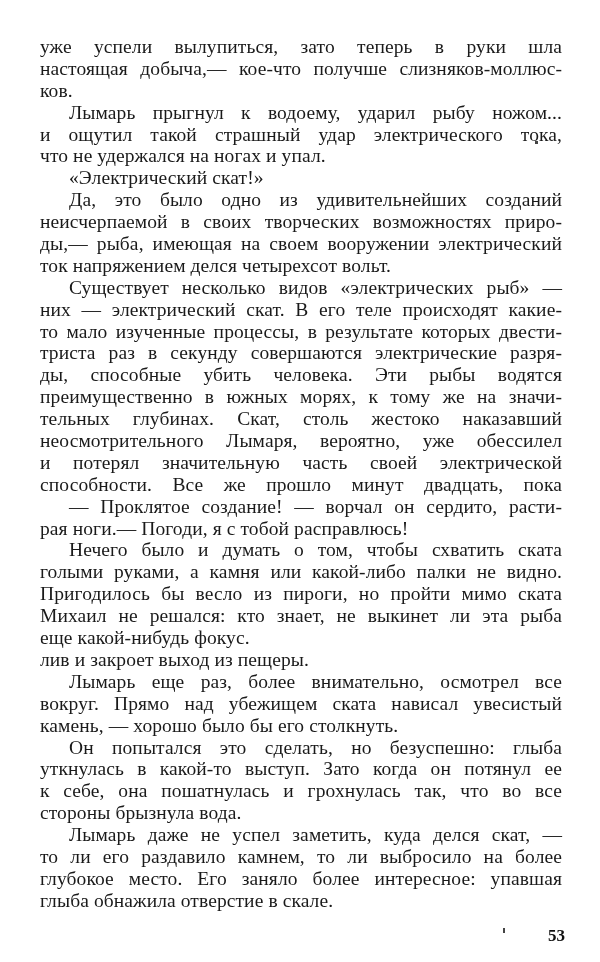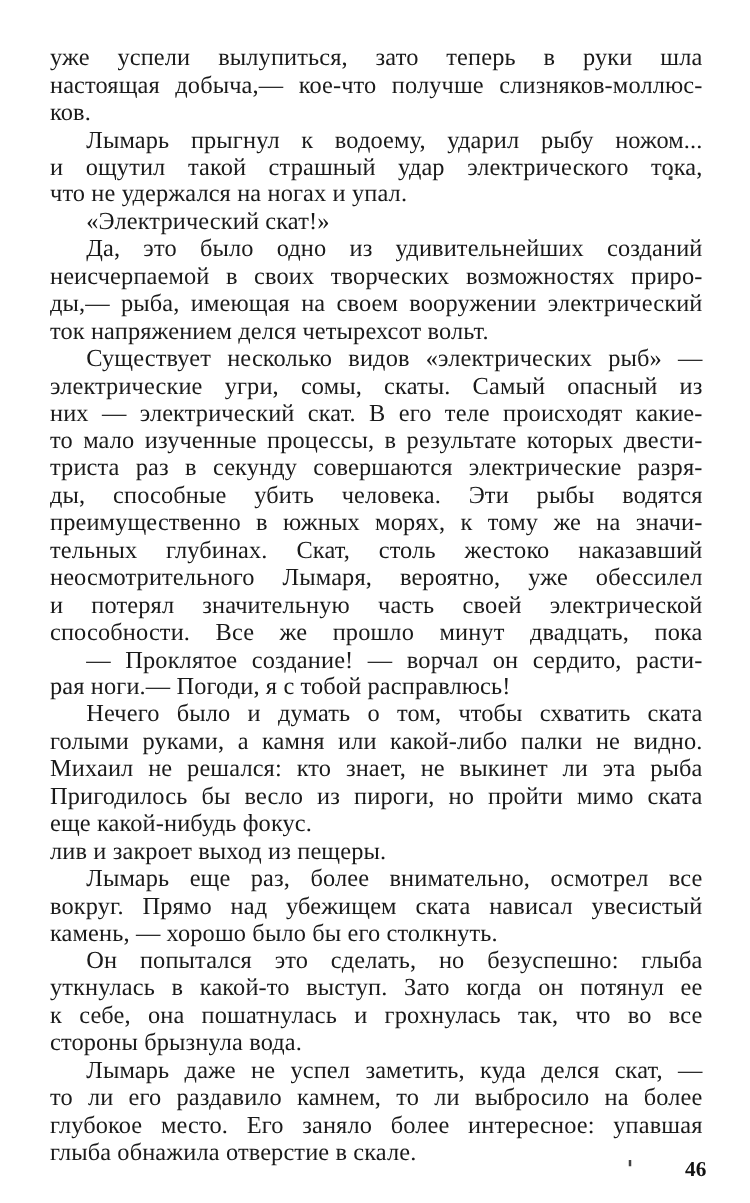--- a/index.html
+++ b/index.html
@@ -61,47 +61,46 @@
     <div class="line last">ков.</div>
     <div class="line indent">Лымарь прыгнул к водоему, ударил рыбу ножом...</div>
     <div class="line">и ощутил такой страшный удар электрического тока,</div>
     <div class="line last">что не удержался на ногах и упал.</div>
     <div class="line indent last">«Электрический скат!»</div>
     <div class="line indent">Да, это было одно из удивительнейших созданий</div>
     <div class="line">неисчерпаемой в своих творческих возможностях приро-</div>
     <div class="line">ды,— рыба, имеющая на своем вооружении электрический</div>
     <div class="line last">ток напряжением делся четырехсот вольт.</div>
     <div class="line indent">Существует несколько видов «электрических рыб» —</div>
-    <div class="line">электрические угри, сомы, скаты. Самый опасный из</div>
     <div class="line">них — электрический скат. В его теле происходят какие-</div>
     <div class="line">то мало изученные процессы, в результате которых двести-</div>
     <div class="line">триста раз в секунду совершаются электрические разря-</div>
     <div class="line">ды, способные убить человека. Эти рыбы водятся</div>
     <div class="line">преимущественно в южных морях, к тому же на значи-</div>
     <div class="line">тельных глубинах. Скат, столь жестоко наказавший</div>
     <div class="line">неосмотрительного Лымаря, вероятно, уже обессилел</div>
     <div class="line">и потерял значительную часть своей электрической</div>
     <div class="line">способности. Все же прошло минут двадцать, пока</div>
     <div class="line indent">— Проклятое создание! — ворчал он сердито, расти-</div>
     <div class="line last">рая ноги.— Погоди, я с тобой расправлюсь!</div>
     <div class="line indent">Нечего было и думать о том, чтобы схватить ската</div>
     <div class="line">голыми руками, а камня или какой-либо палки не видно.</div>
+    <div class="line">Пригодилось бы весло из пироги, но пройти мимо ската</div>
     <div class="line">Михаил не решался: кто знает, не выкинет ли эта рыба</div>
-    <div class="line">Пригодилось бы весло из пироги, но пройти мимо ската</div>
     <div class="line last">еще какой-нибудь фокус.</div>
     <div class="line last">лив и закроет выход из пещеры.</div>
     <div class="line indent">Лымарь еще раз, более внимательно, осмотрел все</div>
     <div class="line">вокруг. Прямо над убежищем ската нависал увесистый</div>
     <div class="line last">камень, — хорошо было бы его столкнуть.</div>
     <div class="line indent">Он попытался это сделать, но безуспешно: глыба</div>
     <div class="line">уткнулась в какой-то выступ. Зато когда он потянул ее</div>
     <div class="line">к себе, она пошатнулась и грохнулась так, что во все</div>
     <div class="line last">стороны брызнула вода.</div>
     <div class="line indent">Лымарь даже не успел заметить, куда делся скат, —</div>
     <div class="line">то ли его раздавило камнем, то ли выбросило на более</div>
     <div class="line">глубокое место. Его заняло более интересное: упавшая</div>
     <div class="line last">глыба обнажила отверстие в скале.</div>
   </div>
 
-<div class="page-number">46</div>
+<div class="page-number">53</div>
 
 <div class="speck" style="left:535px;top:141px;width:3px;height:3px;"></div>
 <div class="speck" style="left:503px;top:928px;width:2px;height:5px;"></div>
 
 </body></html>

